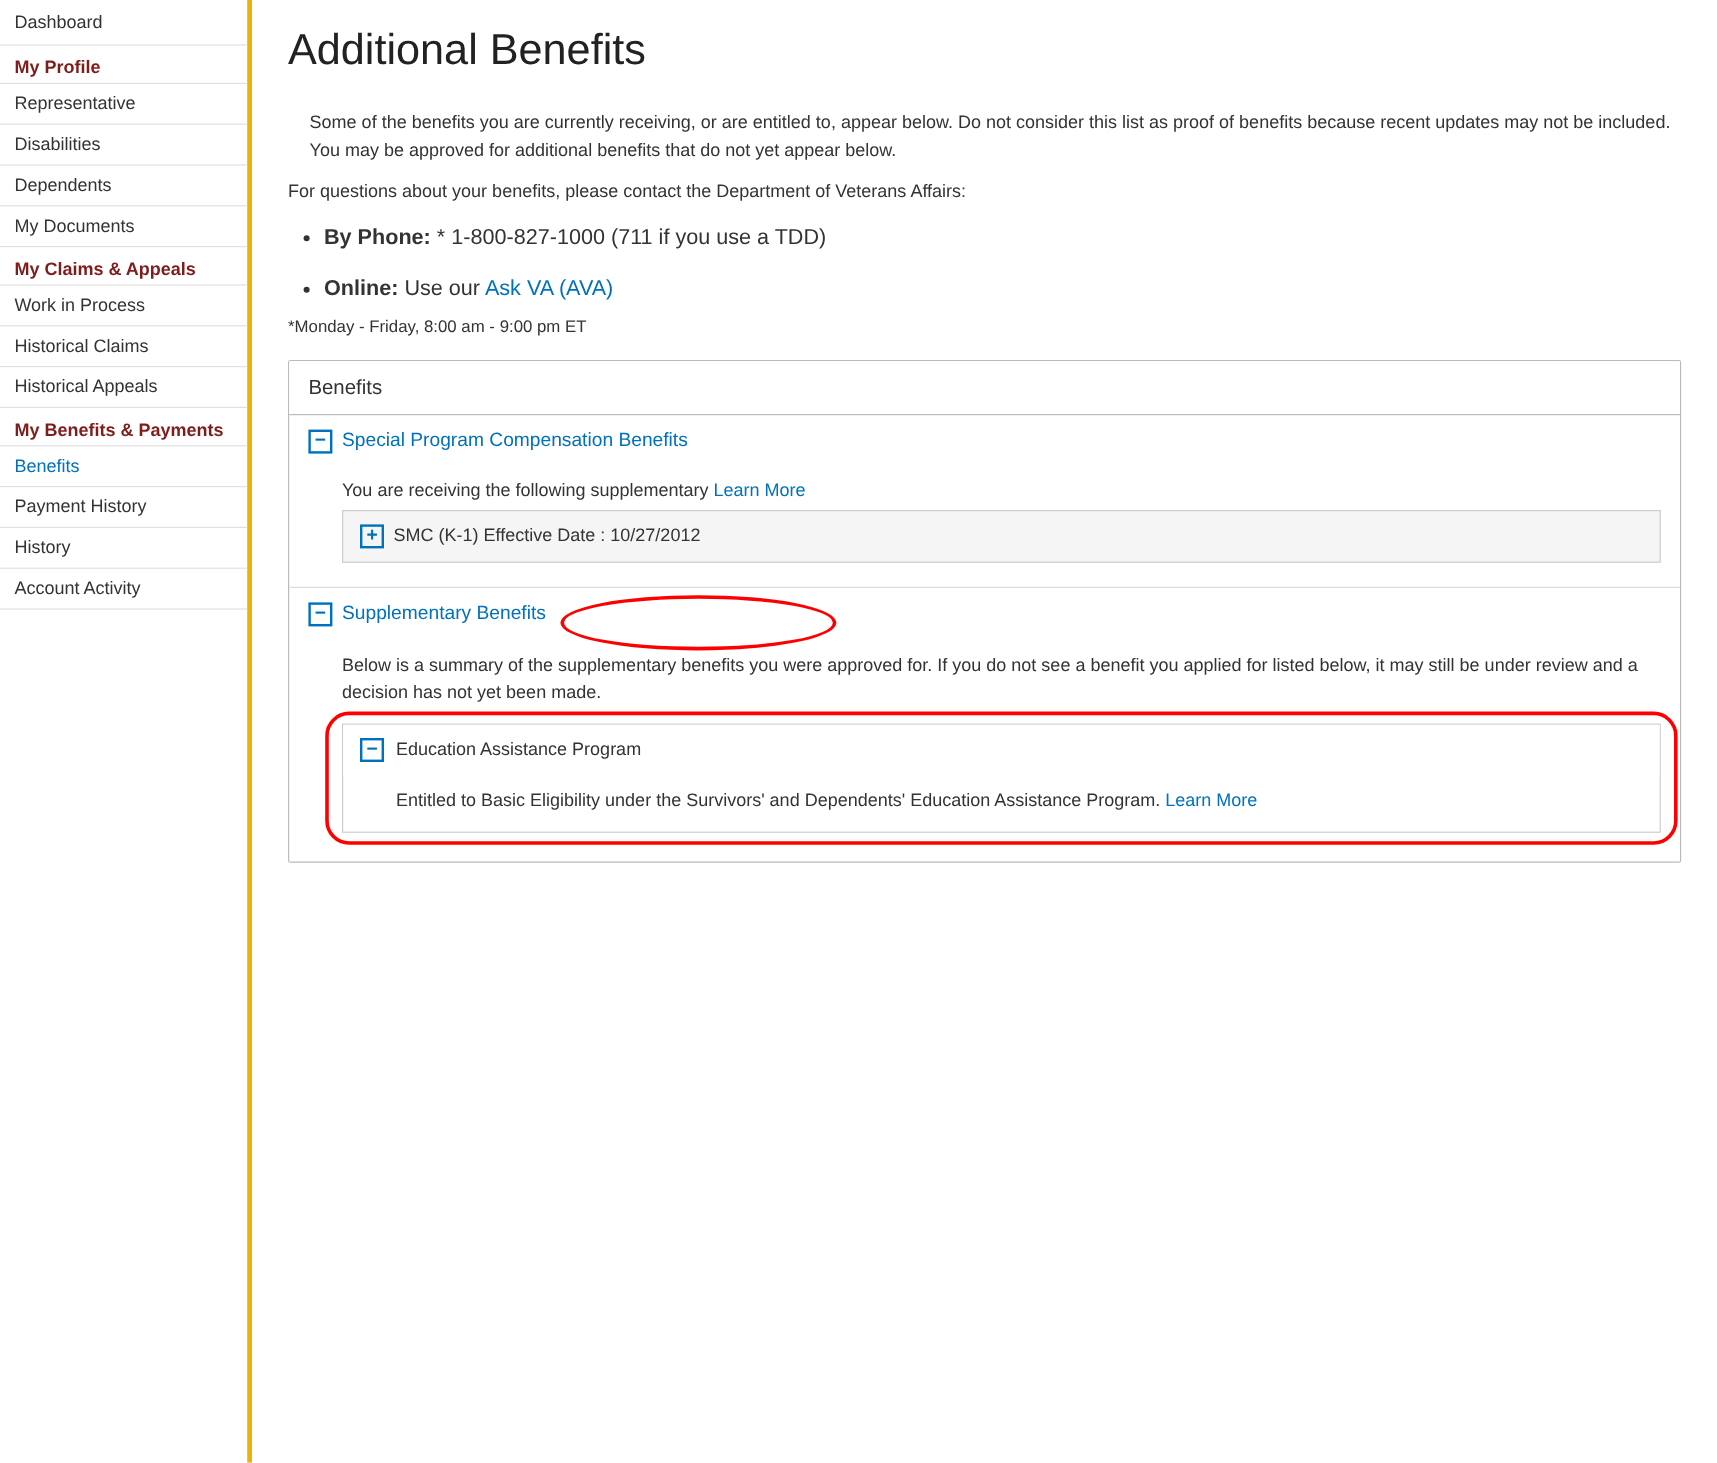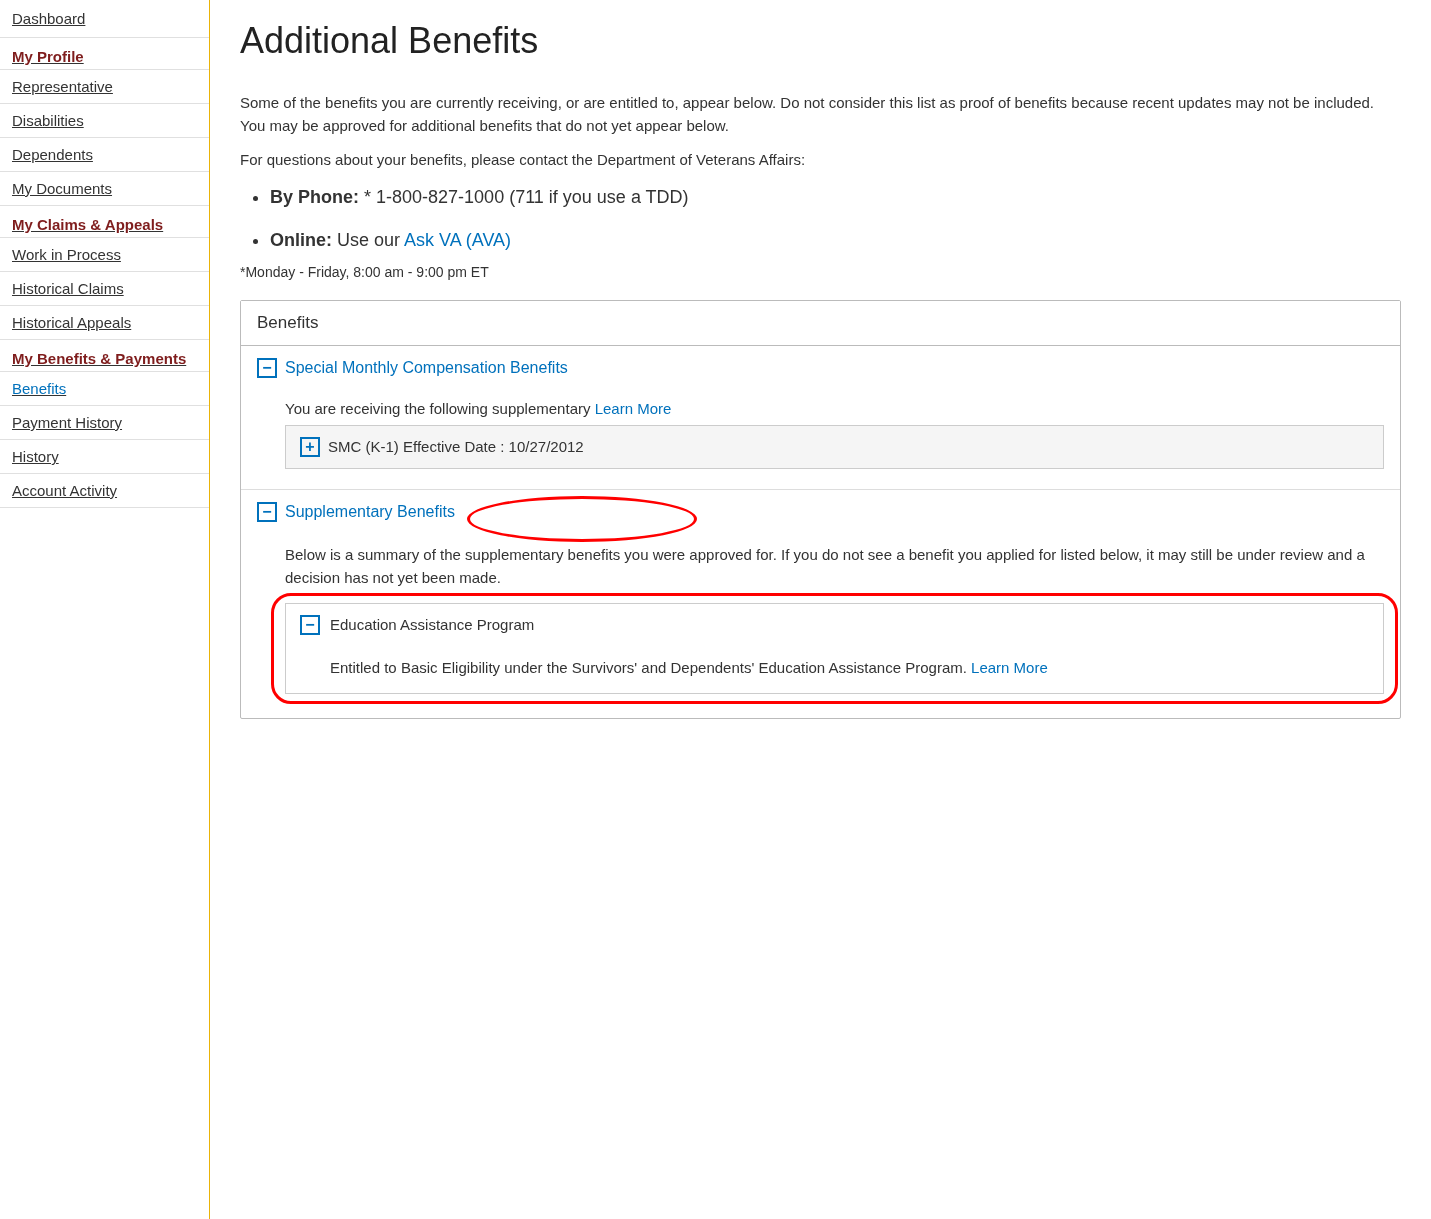--- a/index.html
+++ b/index.html
@@ -9,24 +9,23 @@
       color: #333;
       background: #fff;
       display: flex;
       min-height: 100vh;
     }
 
     
     #sidebar {
       width: 210px;
       min-width: 210px;
-      border-right: 1px solid #eab308;
+      border-right: 4px solid #eab308;
       padding: 0;
       background: #fff;
-      text-decoration: underline;
     }
 
     .sidebar-item {
       display: block;
       padding: 10px 12px;
       color: #333;
       text-decoration: none;
       border-bottom: 1px solid #e0e0e0;
       cursor: pointer;
       font-size: 15px;
@@ -65,20 +64,21 @@
       font-weight: normal;
       color: #222;
       margin-bottom: 30px;
     }
 
     .intro-text {
       font-size: 15px;
       color: #333;
       margin-bottom: 14px;
       line-height: 1.5;
+      margin-left: 18px;
     }
 
     .contact-intro {
       font-size: 15px;
       color: #333;
       margin-bottom: 10px;
     }
 
     .contact-list {
       list-style: disc;
@@ -259,21 +259,21 @@
   </ul>
 
   <p class="hours-text">*Monday - Friday, 8:00 am - 9:00 pm ET</p>
 
   <div class="benefits-panel">
     <div class="benefits-panel-header">Benefits</div>
 
     <div class="benefit-section">
       <div class="benefit-row">
         <span class="toggle-icon">−</span>
-        <a class="benefit-title-link">Special Monthly Compensation Benefits</a>
+        <a class="benefit-title-link">Special Program Compensation Benefits</a>
       </div>
       <div class="benefit-body">
         <span>You are receiving the following supplementary</span>
         <a class="link-blue">Learn More</a>
         <div class="smc-row">
           <span class="toggle-icon">+</span>
           <span>SMC (K-1) Effective Date : 10/27/2012</span>
         </div>
       </div>
     </div>

